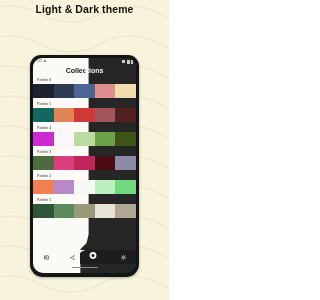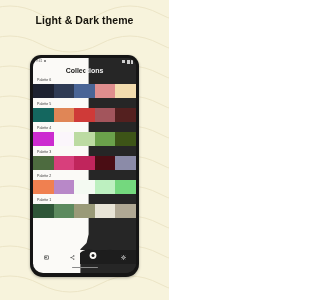--- a/index.html
+++ b/index.html
@@ -14,21 +14,21 @@
     background: #f7f3dc;
     overflow: hidden;
   }
   
   #waves {
     position: absolute; inset: 0;
     pointer-events: none;
   }
   #headline {
     position: absolute;
-    top: 14px; left: 0; width: 169px;
+    top: 3px; left: 0; width: 169px;
     text-align: center;
     font-size: 10.5px;
     font-weight: bold;
     color: #15130c;
     letter-spacing: .1px;
   }
   
   #phone {
     position: absolute;
     left: 30px; top: 55px;

